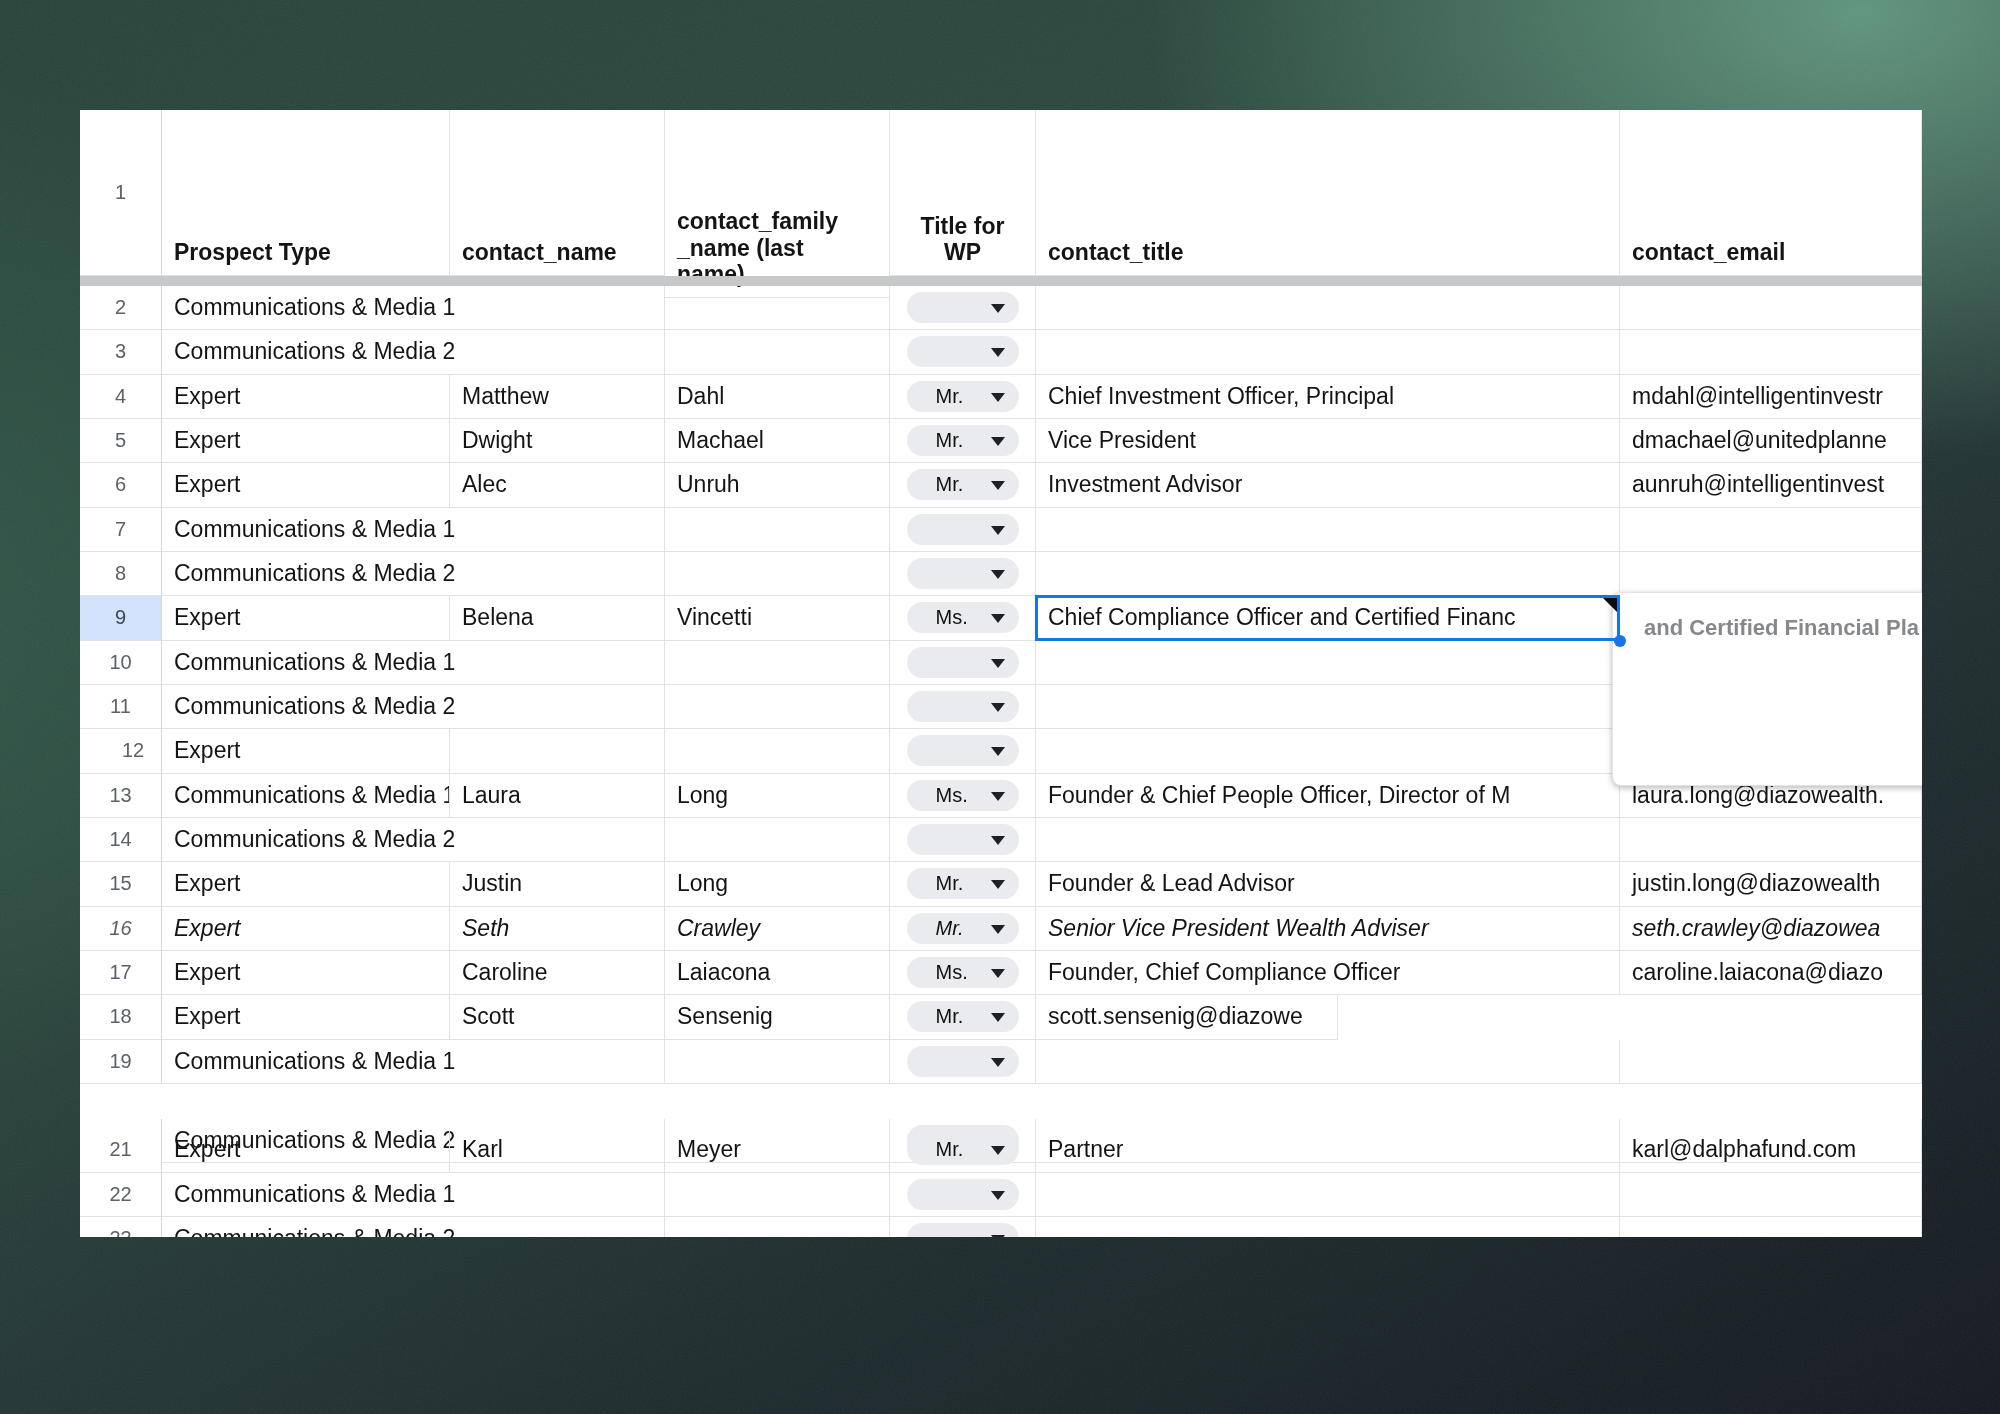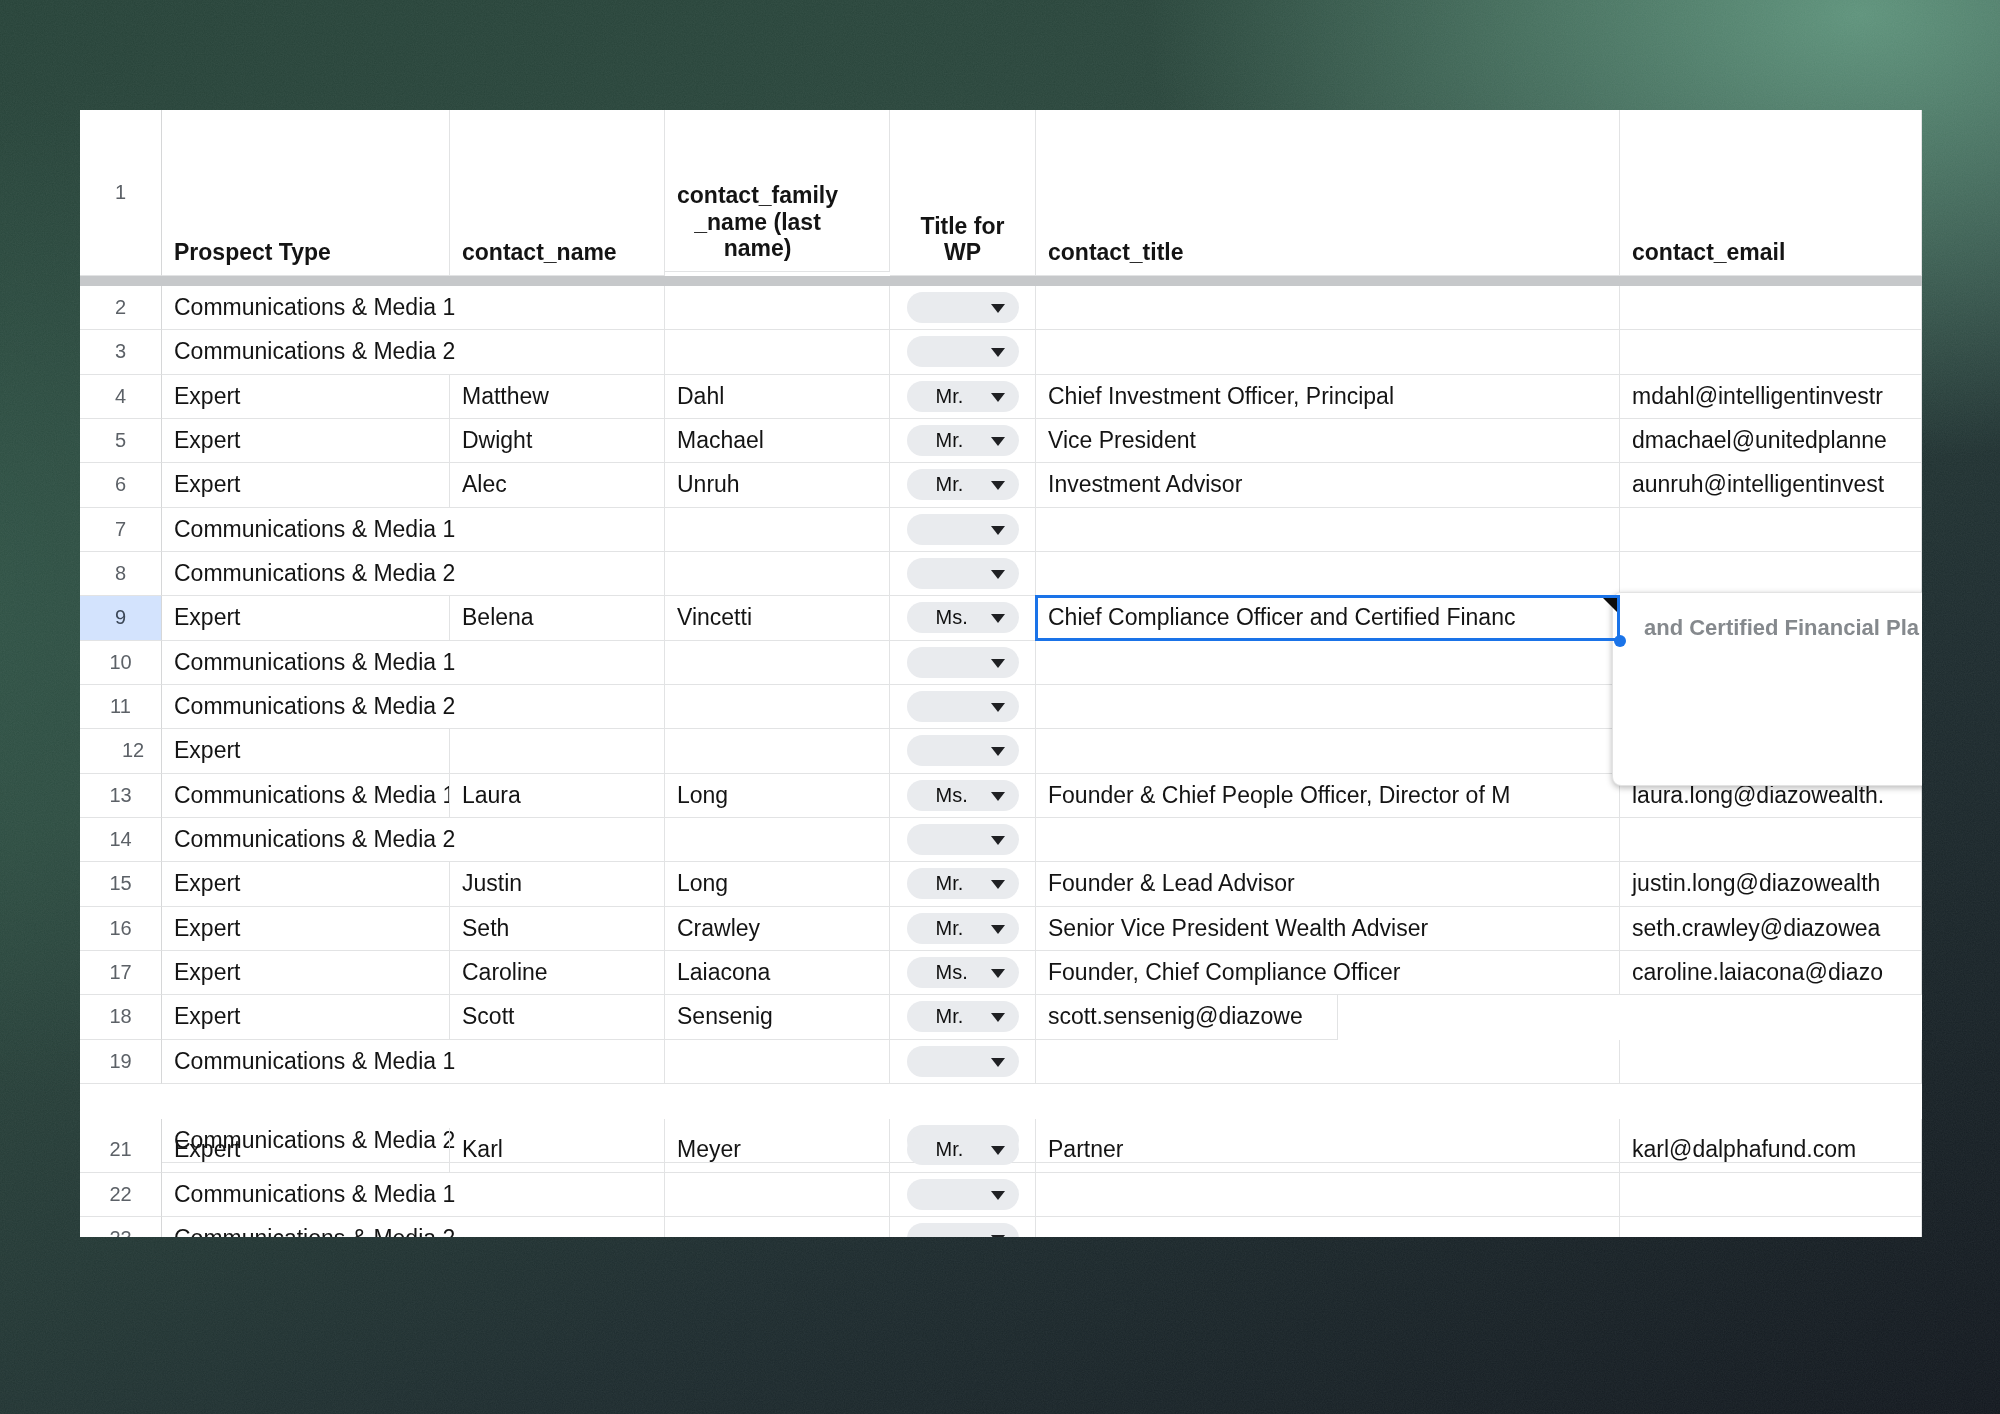--- a/index.html
+++ b/index.html
@@ -67,21 +67,21 @@
       <feColorMatrix type="matrix" values="0 0 0 0 0.85  0 0 0 0 0.95  0 0 0 0 0.9  0 0 0 0.5 0"></feColorMatrix>
     </filter>
   <rect width="2000" height="1414" filter="url(#n)"></rect>
 </svg>
 
 <div class="sheet" id="sheet">
     <div class="hdr-row hdr" style="top: 0px; height: 166px;">
       <div class="rownum" style="width: 82px; flex: 0 0 82px; height: 166px;">1</div>
       <div class="cell" style="width: 288px; flex: 0 0 288px; height: 166px;">Prospect Type</div>
       <div class="cell" style="width: 215px; flex: 0 0 215px; height: 166px;">contact_name</div>
-      <div class="cell" style="width: 225px; flex: 0 0 225px; height: 162px; text-align: center;">contact_family
+      <div class="cell" style="width: 225px; flex: 0 0 225px; height: 188px;">contact_family
 _name (last
 name)</div>
       <div class="cell" style="width: 146px; flex: 0 0 146px; height: 166px; justify-content: center; text-align: center; padding-left: 0px;">Title for
 WP</div>
       <div class="cell" style="width: 584px; flex: 0 0 584px; height: 166px;">contact_title</div>
       <div class="cell" style="width: 302px; flex: 0 0 302px; height: 166px;">contact_email</div>
     </div>
     <div class="divider" style="top: 166px;"></div>
     <div class="g-row" style="top: 176px; height: 44.33px;">
       <div class="rownum" style="width: 82px; flex: 0 0 82px;">2</div>
@@ -257,21 +257,21 @@
       <div class="cell" style="width: 225px; flex: 0 0 225px;">Long</div>
       <div class="cell pillwrap" style="width: 146px; flex: 0 0 146px;">
         <div class="pill">
           <span class="pill-label">Mr.</span>
           <span class="arrow"></span>
         </div>
       </div>
       <div class="cell clip" style="width: 584px; flex: 0 0 584px;">Founder &amp; Lead Advisor</div>
       <div class="cell clip" style="width: 302px; flex: 0 0 302px;">justin.long@diazowealth</div>
     </div>
-    <div class="g-row" style="top: 796.62px; height: 44.33px;">
+    <div class="g-row" style="top: 796.62px; height: 44.33px; font-style: italic;">
       <div class="rownum" style="width: 82px; flex: 0 0 82px;">16</div>
       <div class="cell" style="width: 288px; flex: 0 0 288px;">Expert</div>
       <div class="cell" style="width: 215px; flex: 0 0 215px;">Seth</div>
       <div class="cell" style="width: 225px; flex: 0 0 225px;">Crawley</div>
       <div class="cell pillwrap" style="width: 146px; flex: 0 0 146px;">
         <div class="pill">
           <span class="pill-label">Mr.</span>
           <span class="arrow"></span>
         </div>
       </div>

